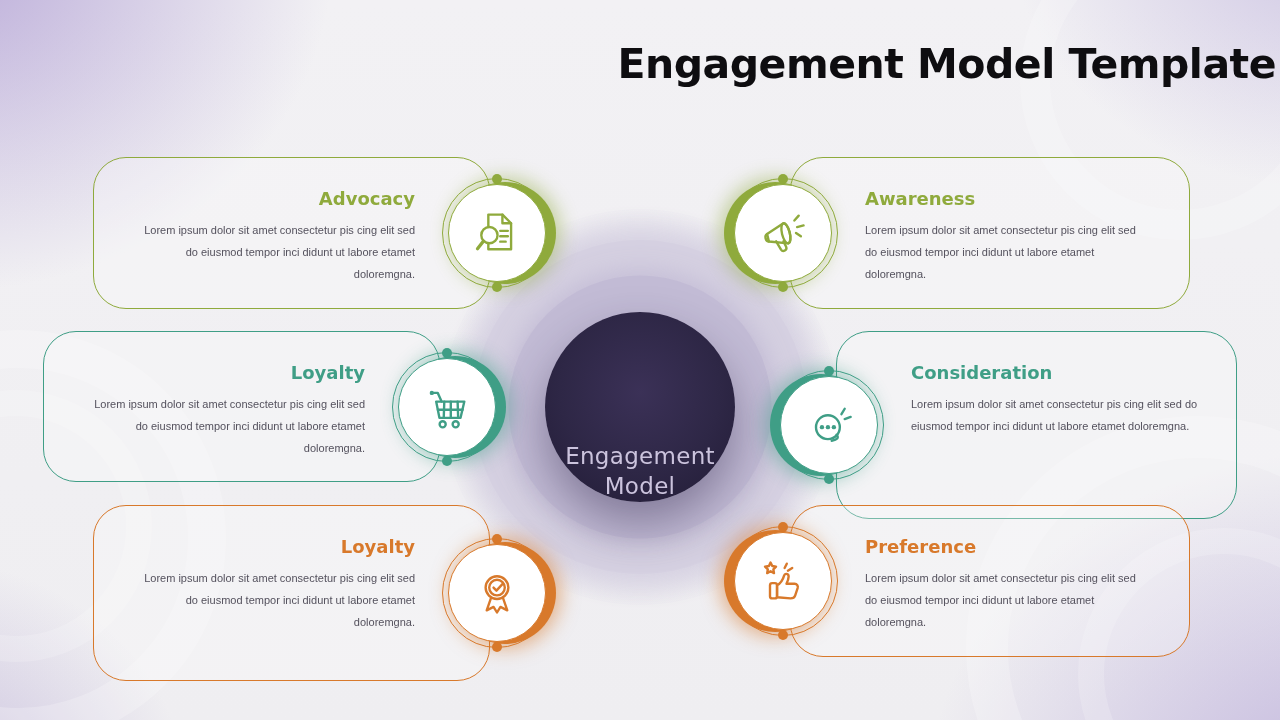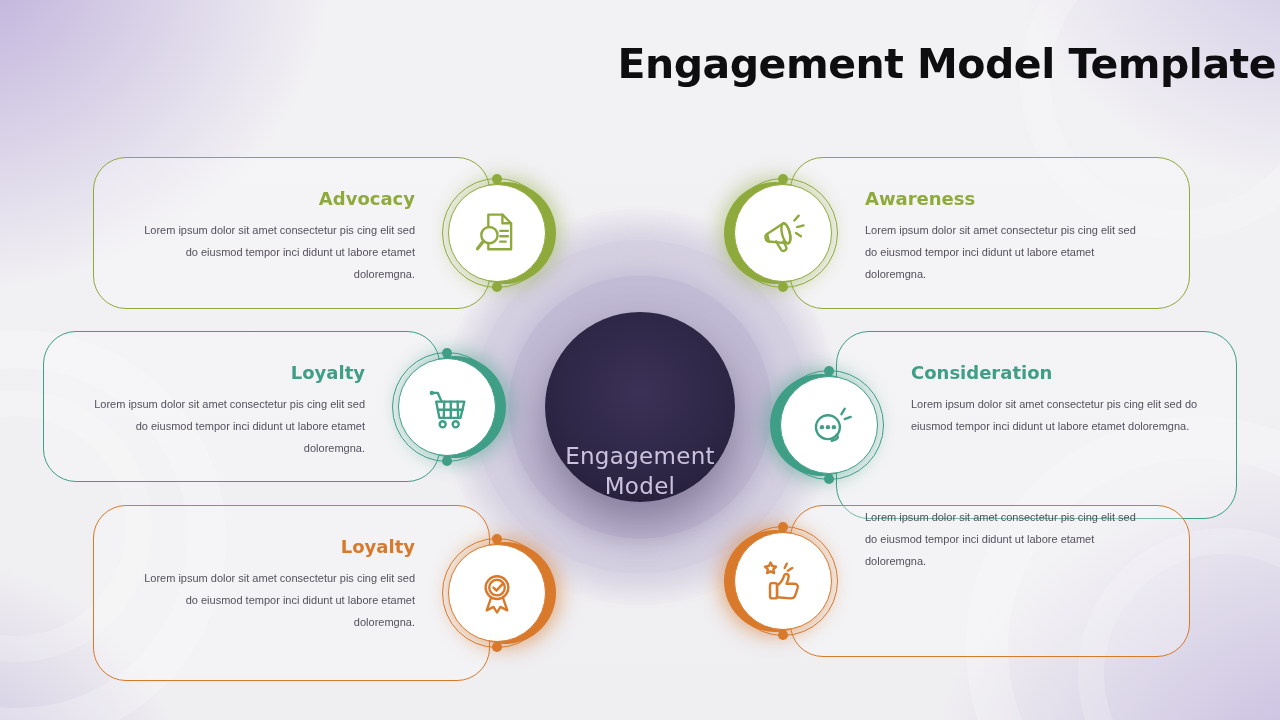--- a/index.html
+++ b/index.html
@@ -187,20 +187,21 @@
           <path d="M20.8 19 l2.7 2.8 L29 15.8"></path>
           <path d="M18.5 28.5 L14.5 40 L20.8 36.8 L24 42 L27.2 36.8 L33.5 40 L29.5 28.5"></path>
         </svg>
       </div>
       <div class="dot t"></div>
       <div class="dot b"></div>
     </div>
   </section>
 
   <section class="card orange side-right" style="left:790px;top:505px;width:400px;height:152px;">
+    <h3>Preference</h3>
     <p>Lorem ipsum dolor sit amet consectetur pis cing elit sed do eiusmod tempor inci didunt ut labore etamet doloremgna.</p>
     <div class="badge">
       <div class="back"></div>
       <div class="ring"></div>
       <div class="face">
         <svg viewBox="0 0 48 48" class="ic">
           <path d="M12.5 7 l1.6 3.2 3.5 .5 -2.5 2.5 .6 3.5 -3.2 -1.7 -3.1 1.7 .6 -3.5 -2.6 -2.5 3.6 -.5 z"></path>
           <path d="M25.5 12 l2 -4"></path>
             <path d="M28.5 14.5 l4 -2.5"></path>
           <rect x="12" y="26" width="6.5" height="14" rx="2"></rect>

